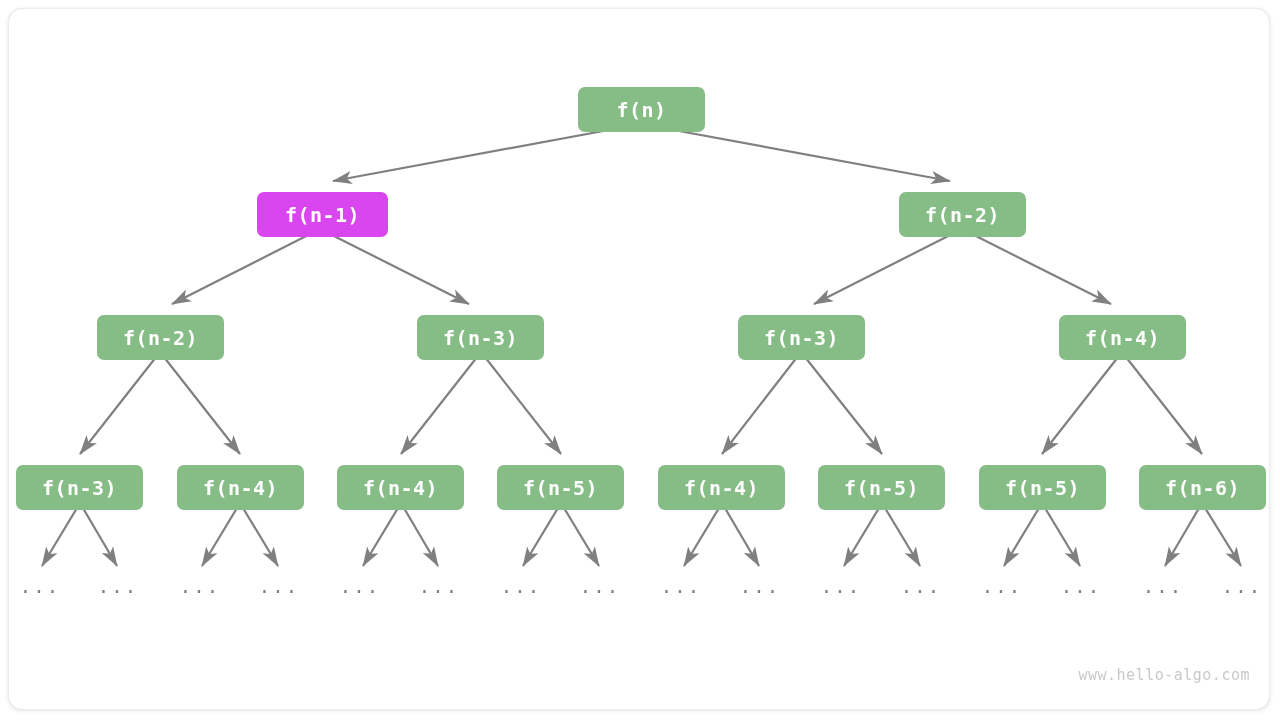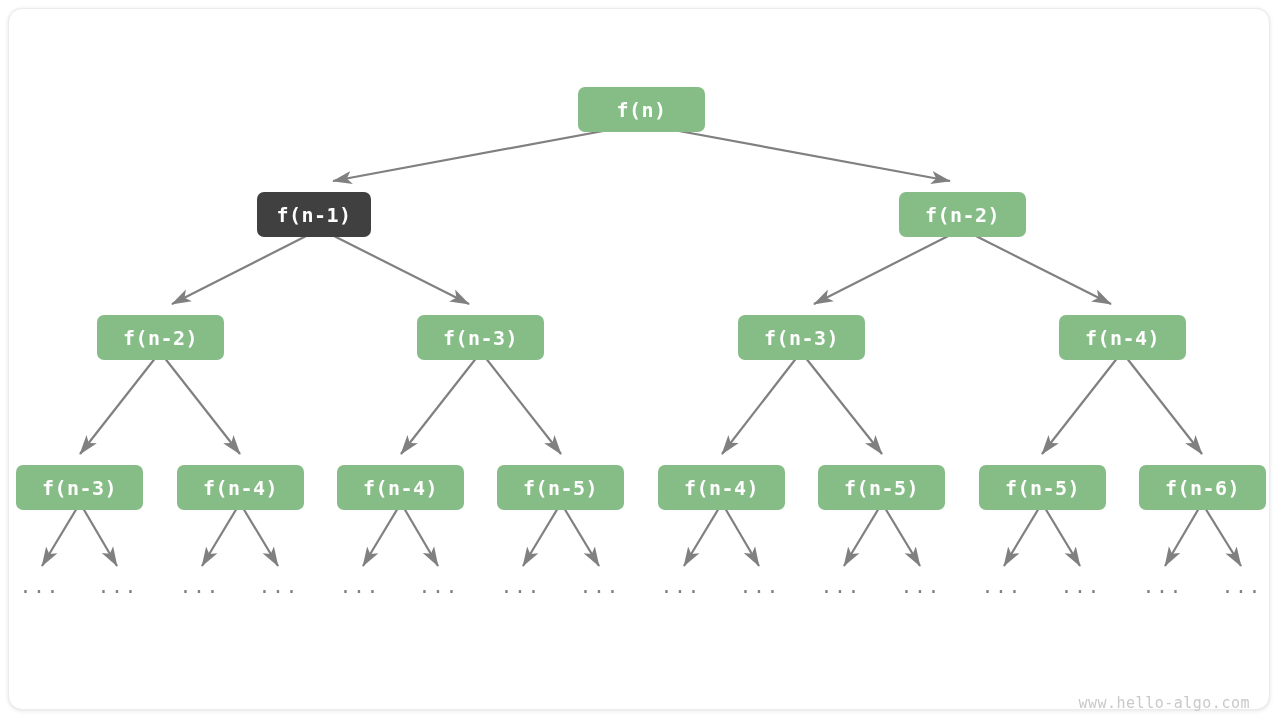--- a/index.html
+++ b/index.html
@@ -58,21 +58,21 @@
     color: #808080;
     font-family: "DejaVu Sans Mono", monospace;
     font-size: 19px;
     letter-spacing: 2px;
     transform: translate(-50%, -50%);
     white-space: nowrap;
   }
   #watermark {
     position: absolute;
     right: 30px;
-    bottom: 8px;
+    bottom: 36px;
     color: #c9c9c9;
     font-family: "DejaVu Sans Mono", monospace;
     font-size: 15px;
     letter-spacing: 0.5px;
     white-space: nowrap;
   }
 </style>
 </head>
 <body>
 
@@ -114,21 +114,21 @@
         <line x1="882" y1="503" x2="920" y2="566" stroke="#808080" stroke-width="2.2" marker-end="url(#arrowhead)"></line>
         <line x1="1042" y1="503" x2="1004" y2="566" stroke="#808080" stroke-width="2.2" marker-end="url(#arrowhead)"></line>
         <line x1="1042" y1="503" x2="1080" y2="566" stroke="#808080" stroke-width="2.2" marker-end="url(#arrowhead)"></line>
         <line x1="1202" y1="503" x2="1165" y2="566" stroke="#808080" stroke-width="2.2" marker-end="url(#arrowhead)"></line>
         <line x1="1202" y1="503" x2="1241" y2="566" stroke="#808080" stroke-width="2.2" marker-end="url(#arrowhead)"></line>
       </g>
   </svg>
 
   <div id="node-layer">
       <div class="node" style="left: 578px; top: 79px; width: 127px; height: 45px; background: rgb(134, 188, 133); color: rgb(255, 255, 255);">f(n)</div>
-      <div class="node" style="left: 257px; top: 184px; width: 114px; height: 45px; background: #404040; color: rgb(255, 255, 255);">f(n-1)</div>
+      <div class="node" style="left: 257px; top: 184px; width: 131px; height: 45px; background: #d946ef; color: rgb(255, 255, 255);">f(n-1)</div>
       <div class="node" style="left: 899px; top: 184px; width: 127px; height: 45px; background: rgb(134, 188, 133); color: rgb(255, 255, 255);">f(n-2)</div>
       <div class="node" style="left: 97px; top: 307px; width: 127px; height: 45px; background: rgb(134, 188, 133); color: rgb(255, 255, 255);">f(n-2)</div>
       <div class="node" style="left: 417px; top: 307px; width: 127px; height: 45px; background: rgb(134, 188, 133); color: rgb(255, 255, 255);">f(n-3)</div>
       <div class="node" style="left: 738px; top: 307px; width: 127px; height: 45px; background: rgb(134, 188, 133); color: rgb(255, 255, 255);">f(n-3)</div>
       <div class="node" style="left: 1059px; top: 307px; width: 127px; height: 45px; background: rgb(134, 188, 133); color: rgb(255, 255, 255);">f(n-4)</div>
       <div class="node" style="left: 16px; top: 457px; width: 127px; height: 45px; background: rgb(134, 188, 133); color: rgb(255, 255, 255);">f(n-3)</div>
       <div class="node" style="left: 177px; top: 457px; width: 127px; height: 45px; background: rgb(134, 188, 133); color: rgb(255, 255, 255);">f(n-4)</div>
       <div class="node" style="left: 337px; top: 457px; width: 127px; height: 45px; background: rgb(134, 188, 133); color: rgb(255, 255, 255);">f(n-4)</div>
       <div class="node" style="left: 497px; top: 457px; width: 127px; height: 45px; background: rgb(134, 188, 133); color: rgb(255, 255, 255);">f(n-5)</div>
       <div class="node" style="left: 658px; top: 457px; width: 127px; height: 45px; background: rgb(134, 188, 133); color: rgb(255, 255, 255);">f(n-4)</div>

